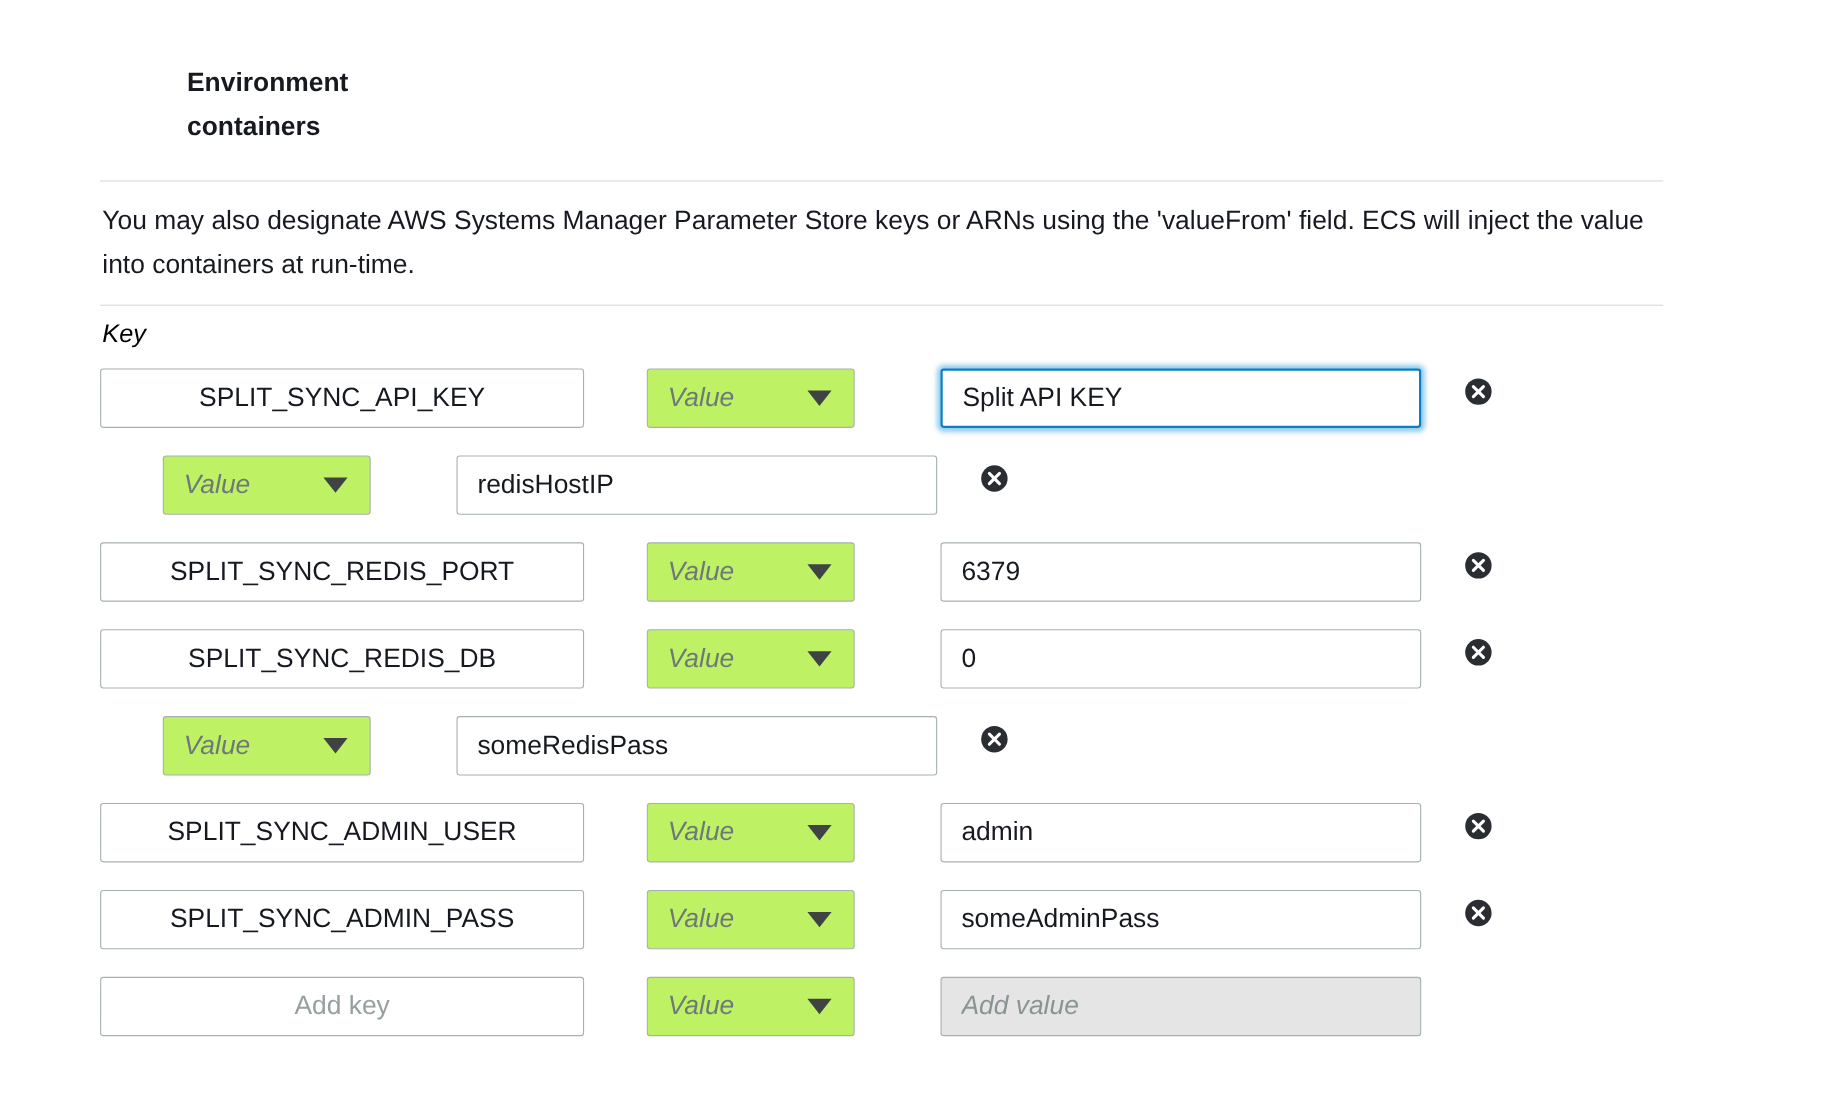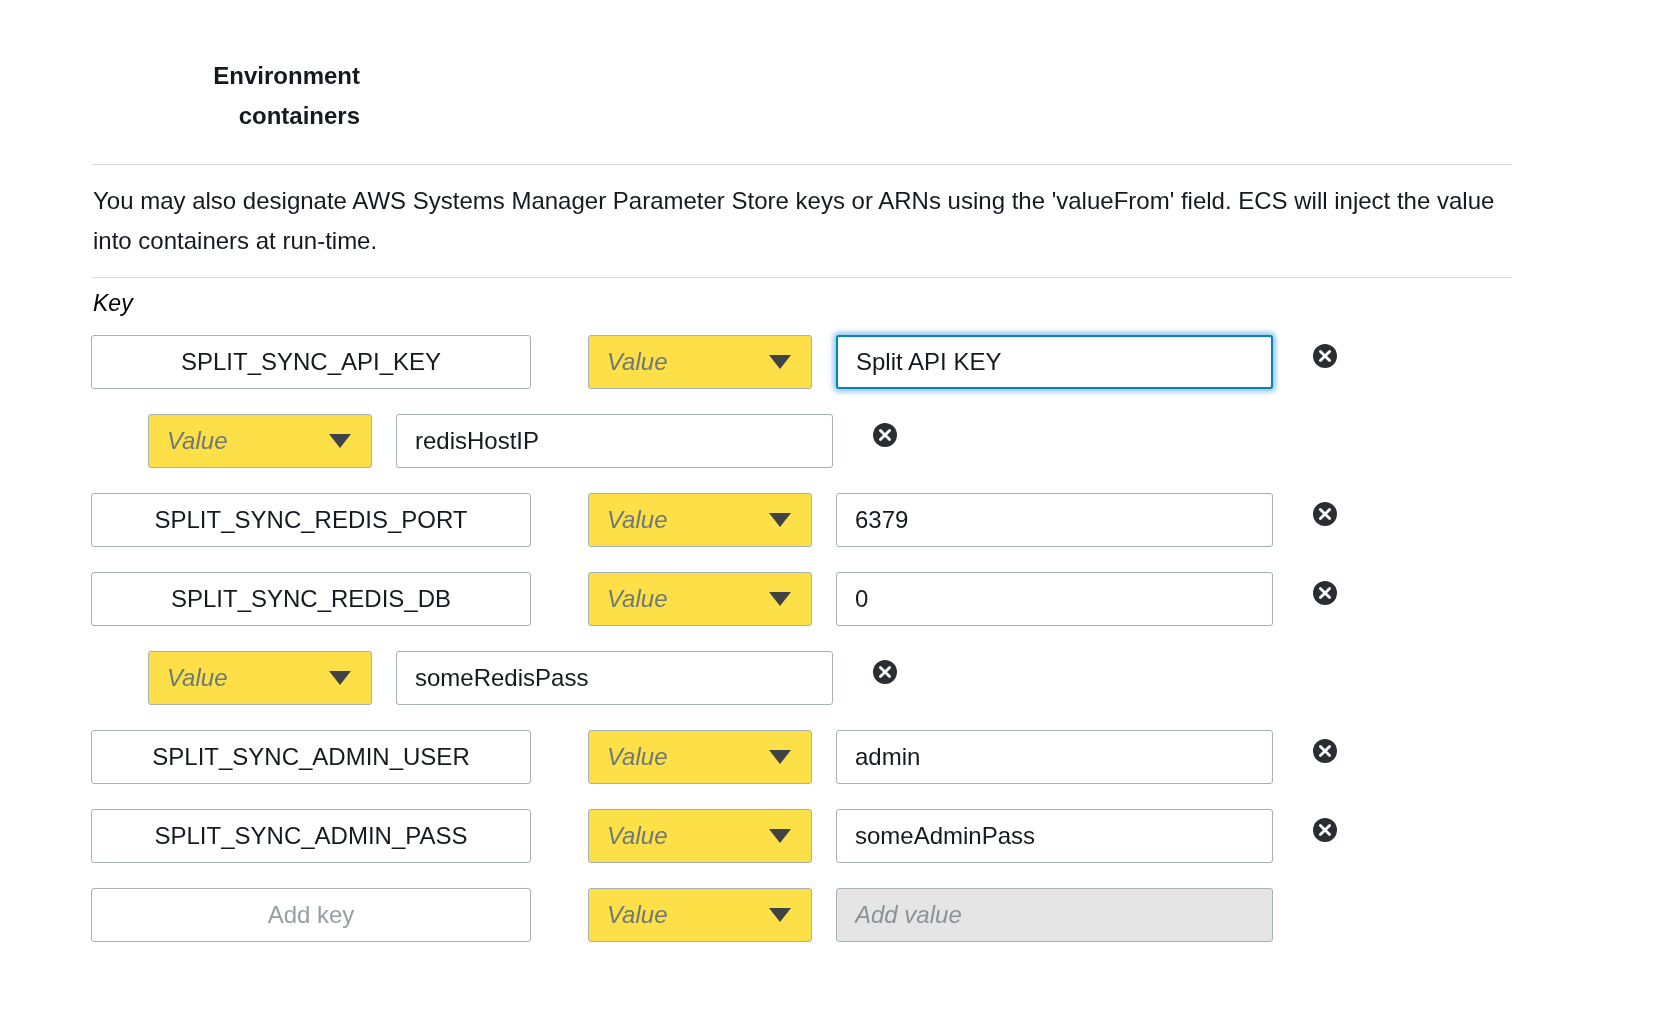--- a/index.html
+++ b/index.html
@@ -9,21 +9,21 @@
     font-family: "Liberation Sans", sans-serif;
     color: #16191f;
     overflow: hidden;
   }
   .page { padding-top: 56px; }
 
   
   .section-label {
     margin-left: 170px;
     width: 190px;
-    text-align: right;
+    text-align: left;
     font-size: 24px;
     font-weight: bold;
     line-height: 40px;
     color: #16191f;
   }
 
   .divider {
     border: none;
     border-top: 1px solid #d5dbdb;
     margin: 0 0 0 91px;
@@ -63,44 +63,44 @@
     font-family: "Liberation Sans", sans-serif;
     color: #16191f;
     background: #ffffff;
     outline: none;
     text-align: center;
   }
   .key-input::placeholder { color: #96a0a0; opacity: 1; }
 
   .type-select {
     margin-left: 57px;
-    width: 224px; height: 54px;
+    width: 189px; height: 54px;
     border: 1px solid #a6b1b1;
     border-radius: 3px;
-    background: #fde047;
+    background: #bef264;
     display: flex;
     align-items: center;
     justify-content: space-between;
     padding: 0 20px 0 18px;
     cursor: pointer;
   }
   .type-label {
     font-size: 24px;
     font-style: italic;
     color: #6f7878;
   }
   .caret {
     width: 0; height: 0;
     border-left: 11px solid transparent;
     border-right: 11px solid transparent;
     border-top: 14px solid #3f4343;
   }
 
   .value-input {
-    margin-left: 24px;
+    margin-left: 78px;
     width: 437px; height: 54px;
     border: 1px solid #a6b1b1;
     border-radius: 3px;
     padding: 0 18px;
     font-size: 24px;
     font-family: "Liberation Sans", sans-serif;
     color: #16191f;
     background: #ffffff;
     outline: none;
   }

